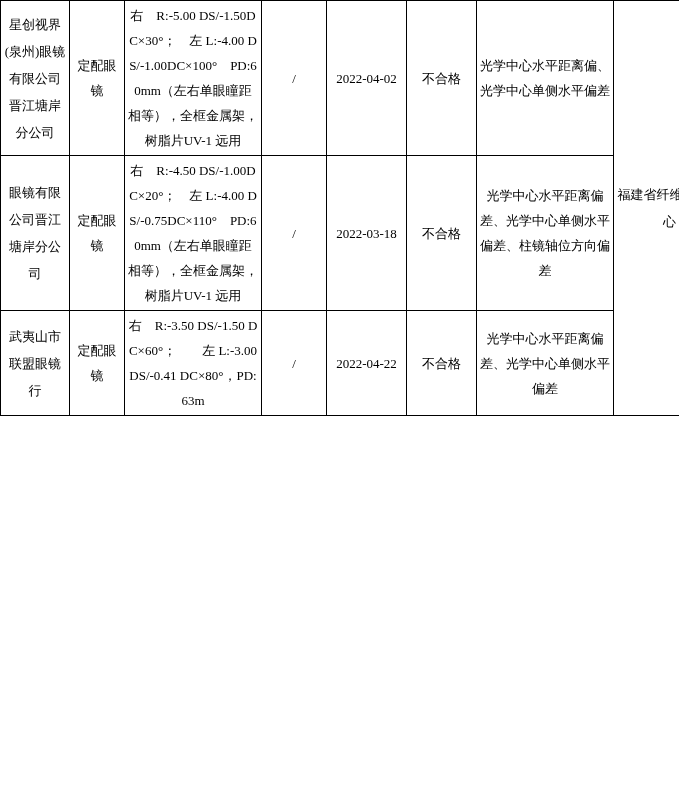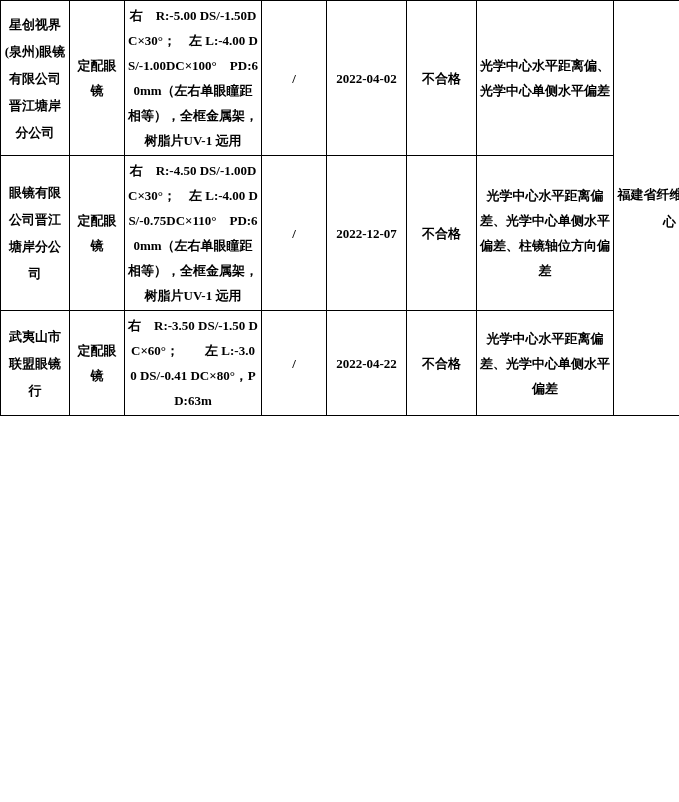--- a/index.html
+++ b/index.html
@@ -11,21 +11,20 @@
     width: 679px;
     height: 802px;
     font-family: "Liberation Serif", "DejaVu Serif", serif;
     color: #000000;
     overflow: hidden;
   }
   .sheet {
     position: relative;
     width: 679px;
     height: 674px;
-    font-weight: bold;
   }
   table.report {
     border-collapse: collapse;
     table-layout: fixed;
     width: 679px;
     margin: 0;
   }
   table.report td {
     border: 1px solid #000000;
     vertical-align: middle;
@@ -89,27 +88,27 @@
       </tr>
 
       <tr>
         <td class="c-name">
           <span class="name-text">眼镜有限公司晋江塘岸分公司</span>
         </td>
         <td class="c-type">
           <span class="type-text">定配眼镜</span>
         </td>
         <td class="c-spec">
-          <span class="spec-line">右　R:-4.50 DS/-1.00DC×30°；　左 L:-4.00 DS/-0.75DC×110°　PD:60mm（左右单眼瞳距相等），全框金属架，树脂片UV-1 远用</span>
+          <span class="spec-line">右　R:-4.50 DS/-1.00DC×20°；　左 L:-4.00 DS/-0.75DC×110°　PD:60mm（左右单眼瞳距相等），全框金属架，树脂片UV-1 远用</span>
         </td>
         <td class="c-slash">
           <span>/</span>
         </td>
         <td class="c-date">
-          <span>2022-12-07</span>
+          <span>2022-03-18</span>
         </td>
         <td class="c-result">
           <span>不合格</span>
         </td>
         <td class="c-items">
           <span class="items-line">光学中心水平距离偏差、光学中心单侧水平偏差、柱镜轴位方向偏差</span>
         </td>
       </tr>
 
       <tr class="clip-row">

